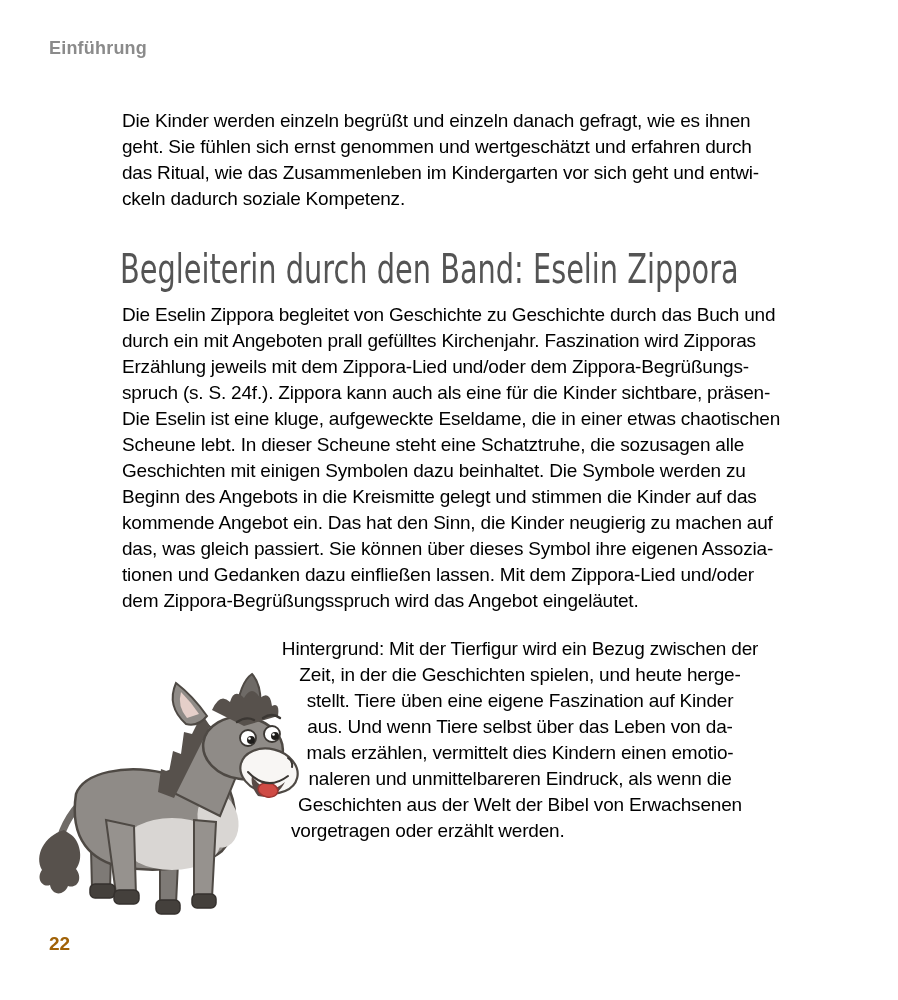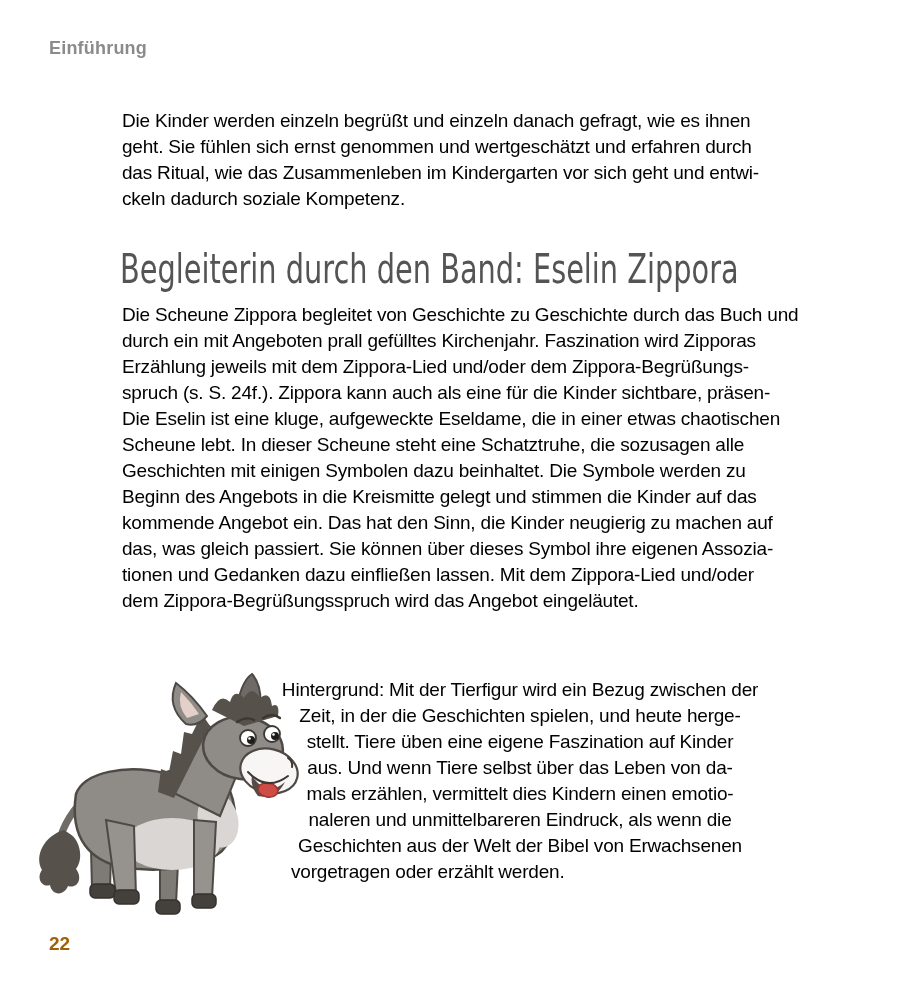--- a/index.html
+++ b/index.html
@@ -17,21 +17,21 @@
   }
   .bodytext .line { white-space:pre; }
   #intro { left:122px; top:108px; }
   #main  { left:122px; top:302px; }
   h1.title {
     position:absolute; left:120px; top:246px; margin:0;
     font-family:cursive,"DejaVu Sans",sans-serif;
     font-size:40px; font-weight:400; color:#545454;
     transform:scaleX(0.72); transform-origin:left center; white-space:nowrap;
   }
-  #hintergrund { left:280px; top:677px; width:480px; text-align:center; }
+  #hintergrund { left:280px; top:636px; width:480px; text-align:center; }
   #hintergrund .line { white-space:pre; }
   #hintergrund .line:last-child { text-align:left; padding-left:11px; }
   .pagenum {
     position:absolute; left:49px; top:933px;
     font-size:19px; font-weight:700; color:#a16207;
   }
   .donkey { position:absolute; left:34px; top:672px; width:268px; height:272px; }
 </style>
 </head>
 <body>
@@ -43,21 +43,21 @@
   <div id="intro" class="bodytext">
     <div class="line">Die Kinder werden einzeln begrüßt und einzeln danach gefragt, wie es ihnen</div>
     <div class="line">geht. Sie fühlen sich ernst genommen und wertgeschätzt und erfahren durch</div>
     <div class="line">das Ritual, wie das Zusammenleben im Kindergarten vor sich geht und entwi-</div>
     <div class="line">ckeln dadurch soziale Kompetenz.</div>
   </div>
 
   <h1 class="title">Begleiterin durch den Band: Eselin Zippora</h1>
 
   <div id="main" class="bodytext">
-    <div class="line">Die Scheune Zippora begleitet von Geschichte zu Geschichte durch das Buch und</div>
+    <div class="line">Die Eselin Zippora begleitet von Geschichte zu Geschichte durch das Buch und</div>
     <div class="line">durch ein mit Angeboten prall gefülltes Kirchenjahr. Faszination wird Zipporas</div>
     <div class="line">Erzählung jeweils mit dem Zippora-Lied und/oder dem Zippora-Begrüßungs-</div>
     <div class="line">spruch (s. S. 24f.). Zippora kann auch als eine für die Kinder sichtbare, präsen-</div>
     <div class="line">Die Eselin ist eine kluge, aufgeweckte Eseldame, die in einer etwas chaotischen</div>
     <div class="line">Scheune lebt. In dieser Scheune steht eine Schatztruhe, die sozusagen alle</div>
     <div class="line">Geschichten mit einigen Symbolen dazu beinhaltet. Die Symbole werden zu</div>
     <div class="line">Beginn des Angebots in die Kreismitte gelegt und stimmen die Kinder auf das</div>
     <div class="line">kommende Angebot ein. Das hat den Sinn, die Kinder neugierig zu machen auf</div>
     <div class="line">das, was gleich passiert. Sie können über dieses Symbol ihre eigenen Assozia-</div>
     <div class="line">tionen und Gedanken dazu einfließen lassen. Mit dem Zippora-Lied und/oder</div>

